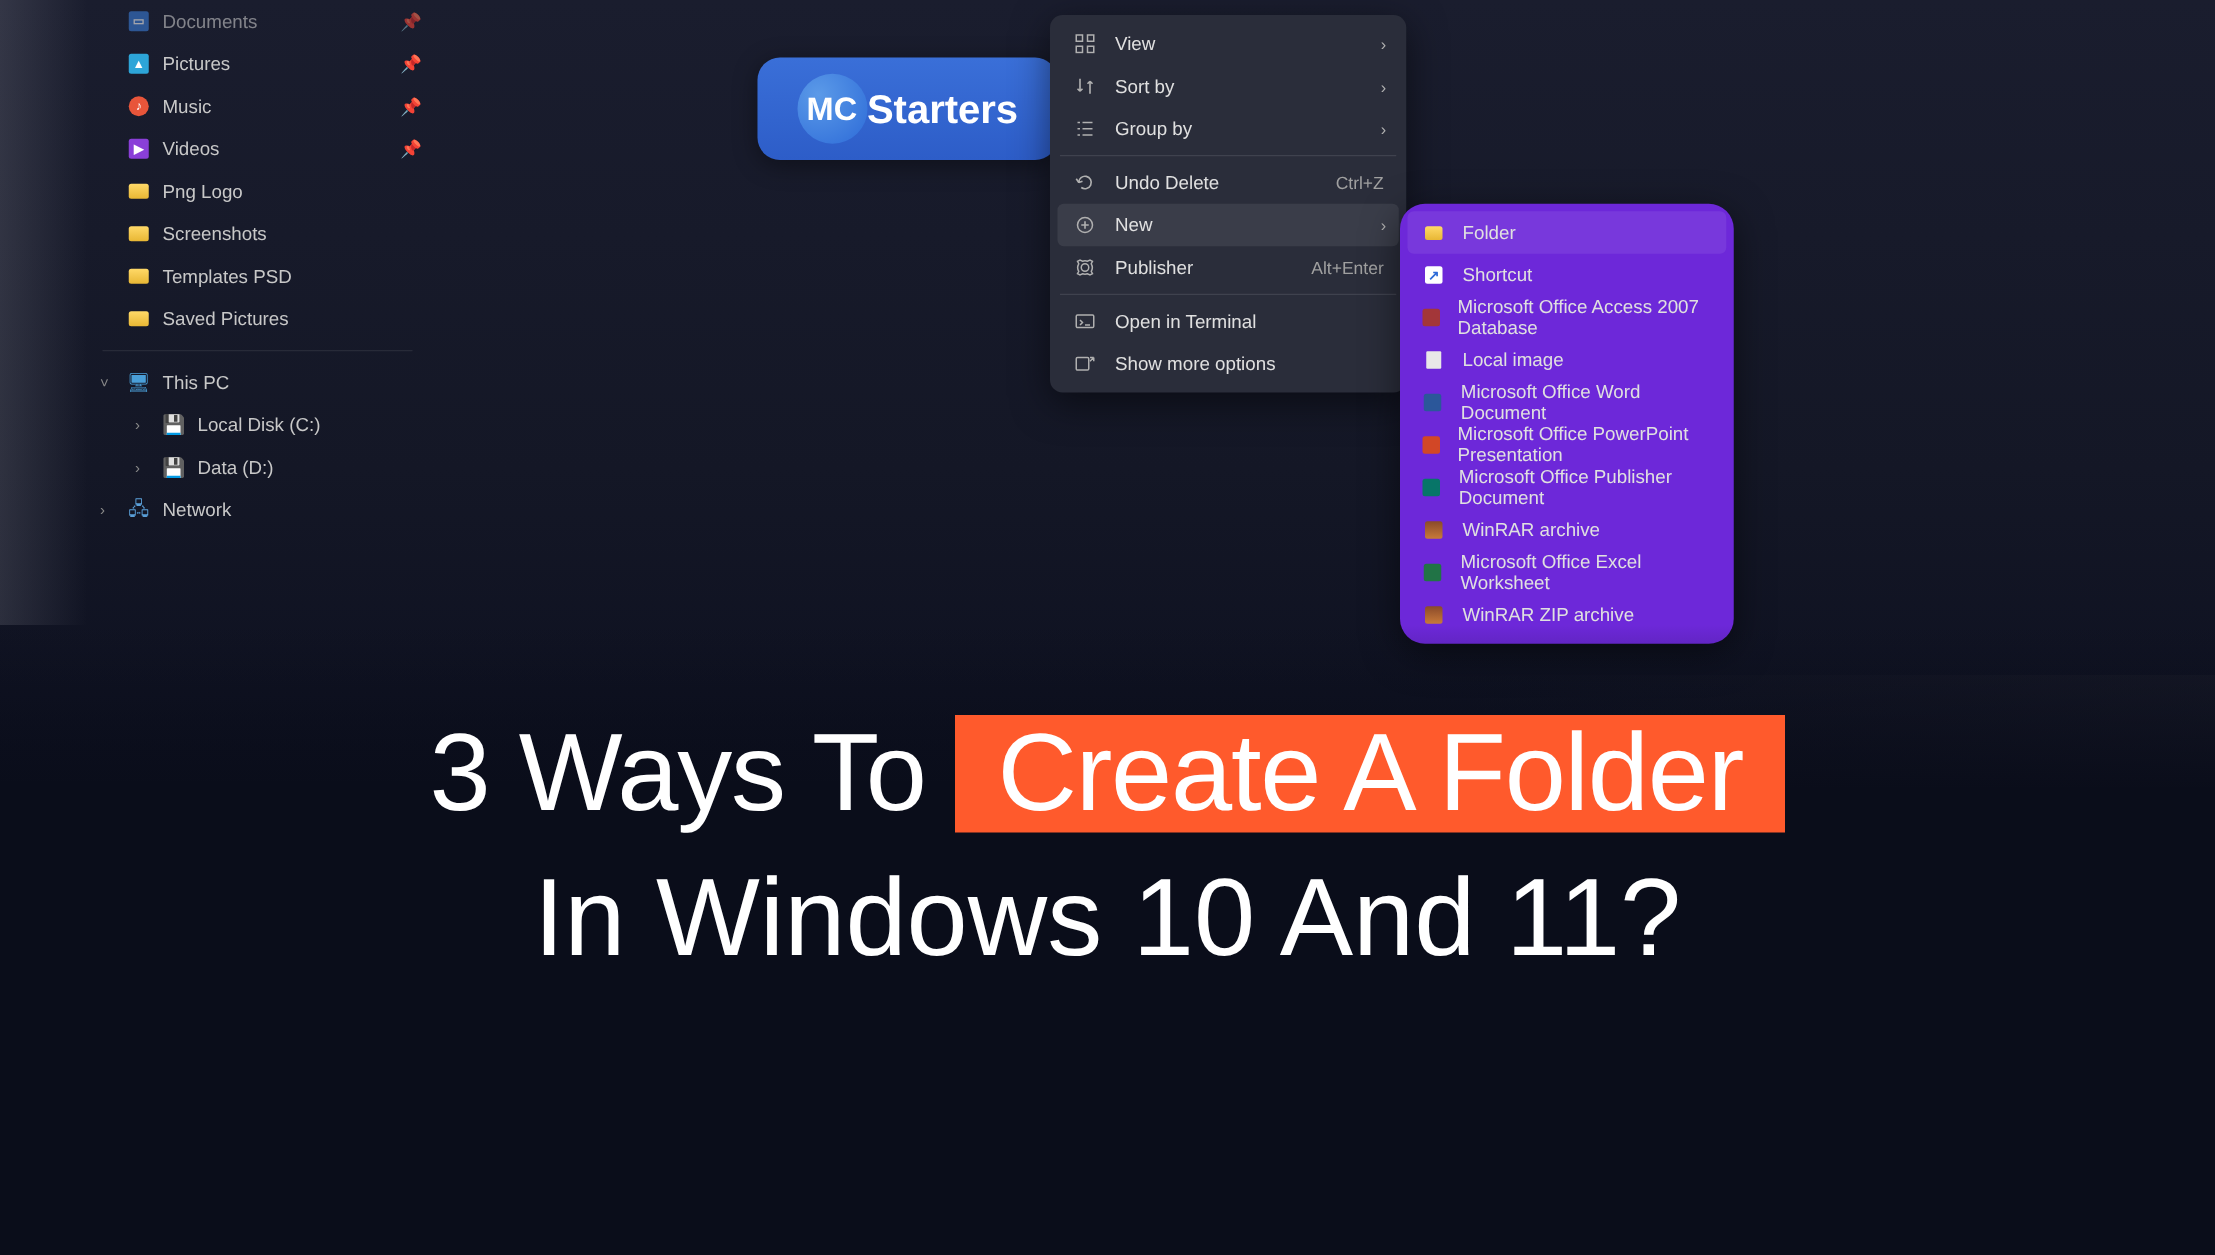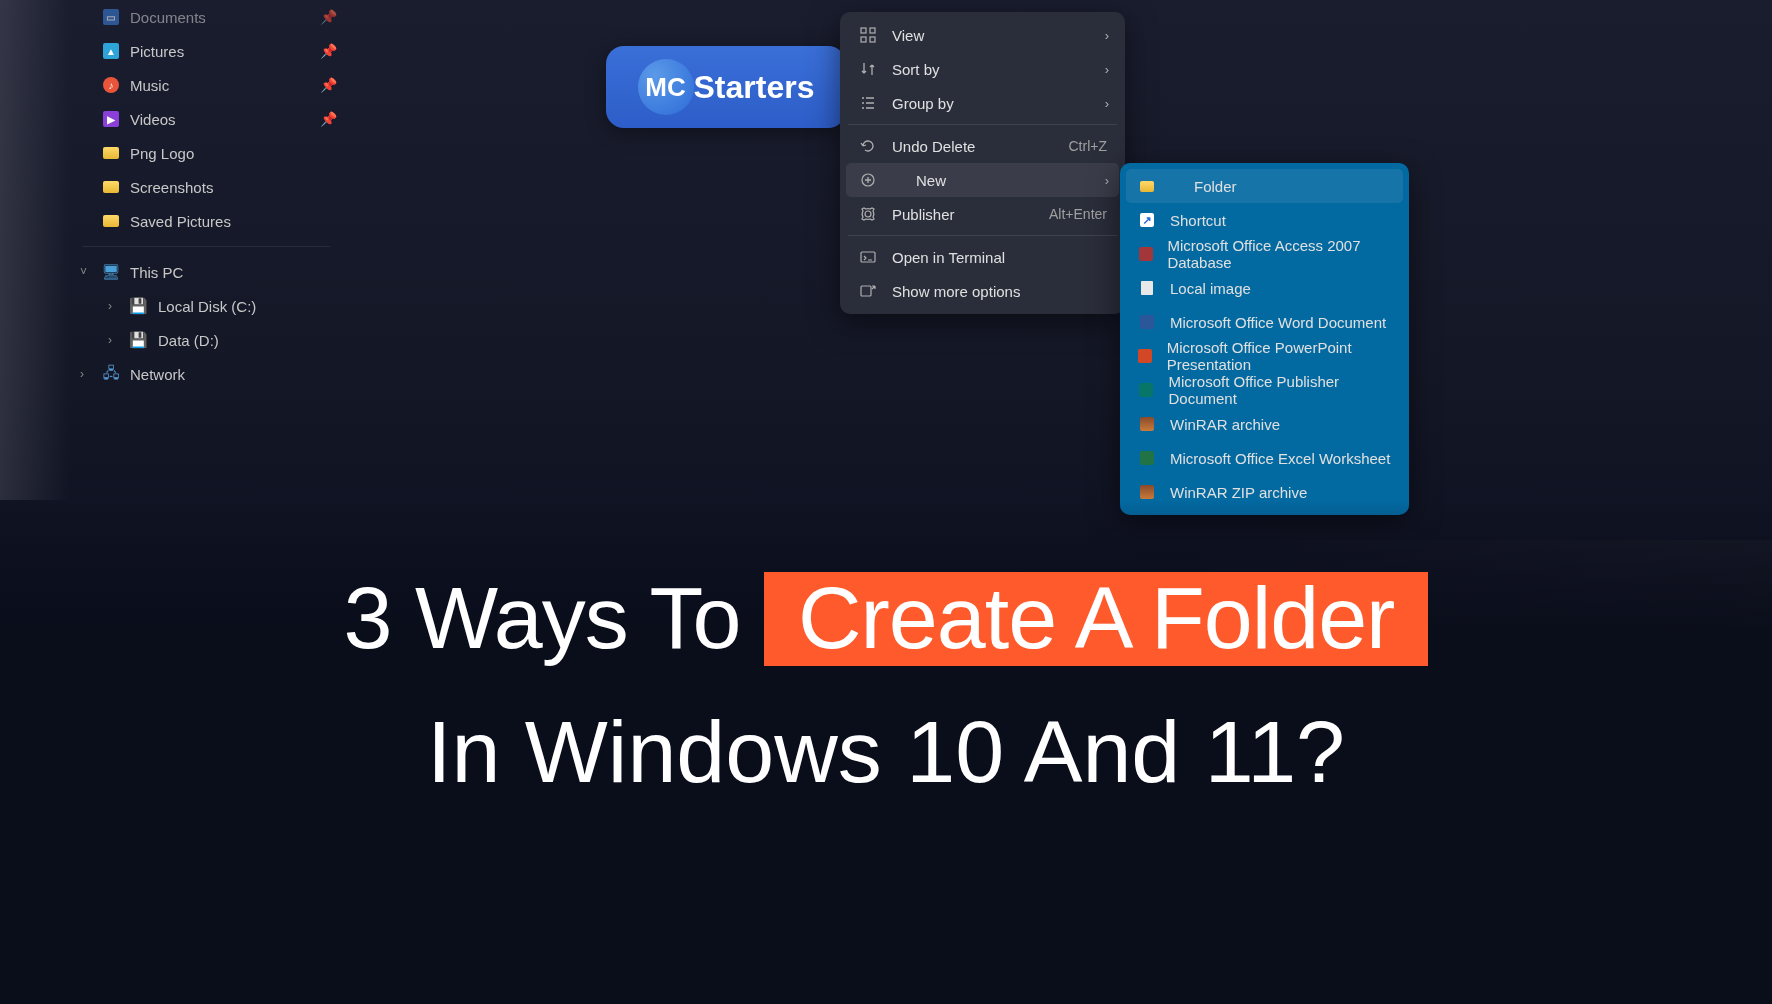--- a/index.html
+++ b/index.html
@@ -109,39 +109,39 @@
 }
 .menu-item {
   display: flex;
   align-items: center;
   height: 34px;
   padding: 0 12px;
   border-radius: 5px;
   cursor: pointer;
   position: relative;
 }
-.menu-item:hover, .menu-item.highlighted { background: rgba(255,255,255,0.08); gap: 24px; }
+.menu-item:hover, .menu-item.highlighted { background: rgba(255,255,255,0.08); }
 .menu-item .micon {
   width: 20px;
   margin-right: 14px;
   color: #b0b0b0;
   display: inline-flex;
   align-items: center;
   justify-content: center;
 }
 .menu-item .chevron { position: absolute; right: 10px; color: #b0b0b0; font-size: 13px; }
 .menu-item .shortcut { position: absolute; right: 12px; color: #a0a0a0; font-size: 14px; }
 .menu-divider { height: 1px; background: rgba(255,255,255,0.1); margin: 4px 2px; }
 
 .submenu {
   position: absolute;
   left: 1120px; top: 163px;
-  width: 289px;
-  background: #0369a1;
-  border-radius: 10px;
+  width: 267px;
+  background: #6d28d9;
+  border-radius: 20px;
   padding: 6px;
   box-shadow: 0 8px 30px rgba(0,0,0,0.5);
   color: #e0e0e0;
   font-size: 15px;
 }
 .submenu .menu-item { height: 34px; }
 .submenu .micon { width: 18px; margin-right: 14px; }
 
 .fade-bottom {
   position: absolute;
@@ -176,21 +176,21 @@
   font-weight: 400;
 }
 .title-line1 {
   font-size: 88px;
   line-height: 1.05;
   letter-spacing: -1px;
 }
 .title-line2 {
   font-size: 88px;
   line-height: 1.05;
-  margin-top: 40px;
+  margin-top: 22px;
 }
 .highlight {
   background: #ff5a2c;
   padding: 0 34px 2px 34px;
   display: inline-block;
 }
 
 svg { display: block; }
 </style>
 </head>
@@ -237,20 +237,26 @@
   <div class="sidebar-item">
     <span class="icon">
         <span class="folder-yellow"></span>
       </span>
     <span>Screenshots</span>
   </div>
   <div class="sidebar-item">
     <span class="icon">
         <span class="folder-yellow"></span>
       </span>
+    <span>Templates PSD</span>
+  </div>
+  <div class="sidebar-item">
+    <span class="icon">
+        <span class="folder-yellow"></span>
+      </span>
     <span>Saved Pictures</span>
   </div>
 
   <div class="divider-line"></div>
 
   <div class="sidebar-item">
     <span class="expand">˅</span>
     <span class="icon icon-pc">🖥</span>
     <span>This PC</span>
   </div>

